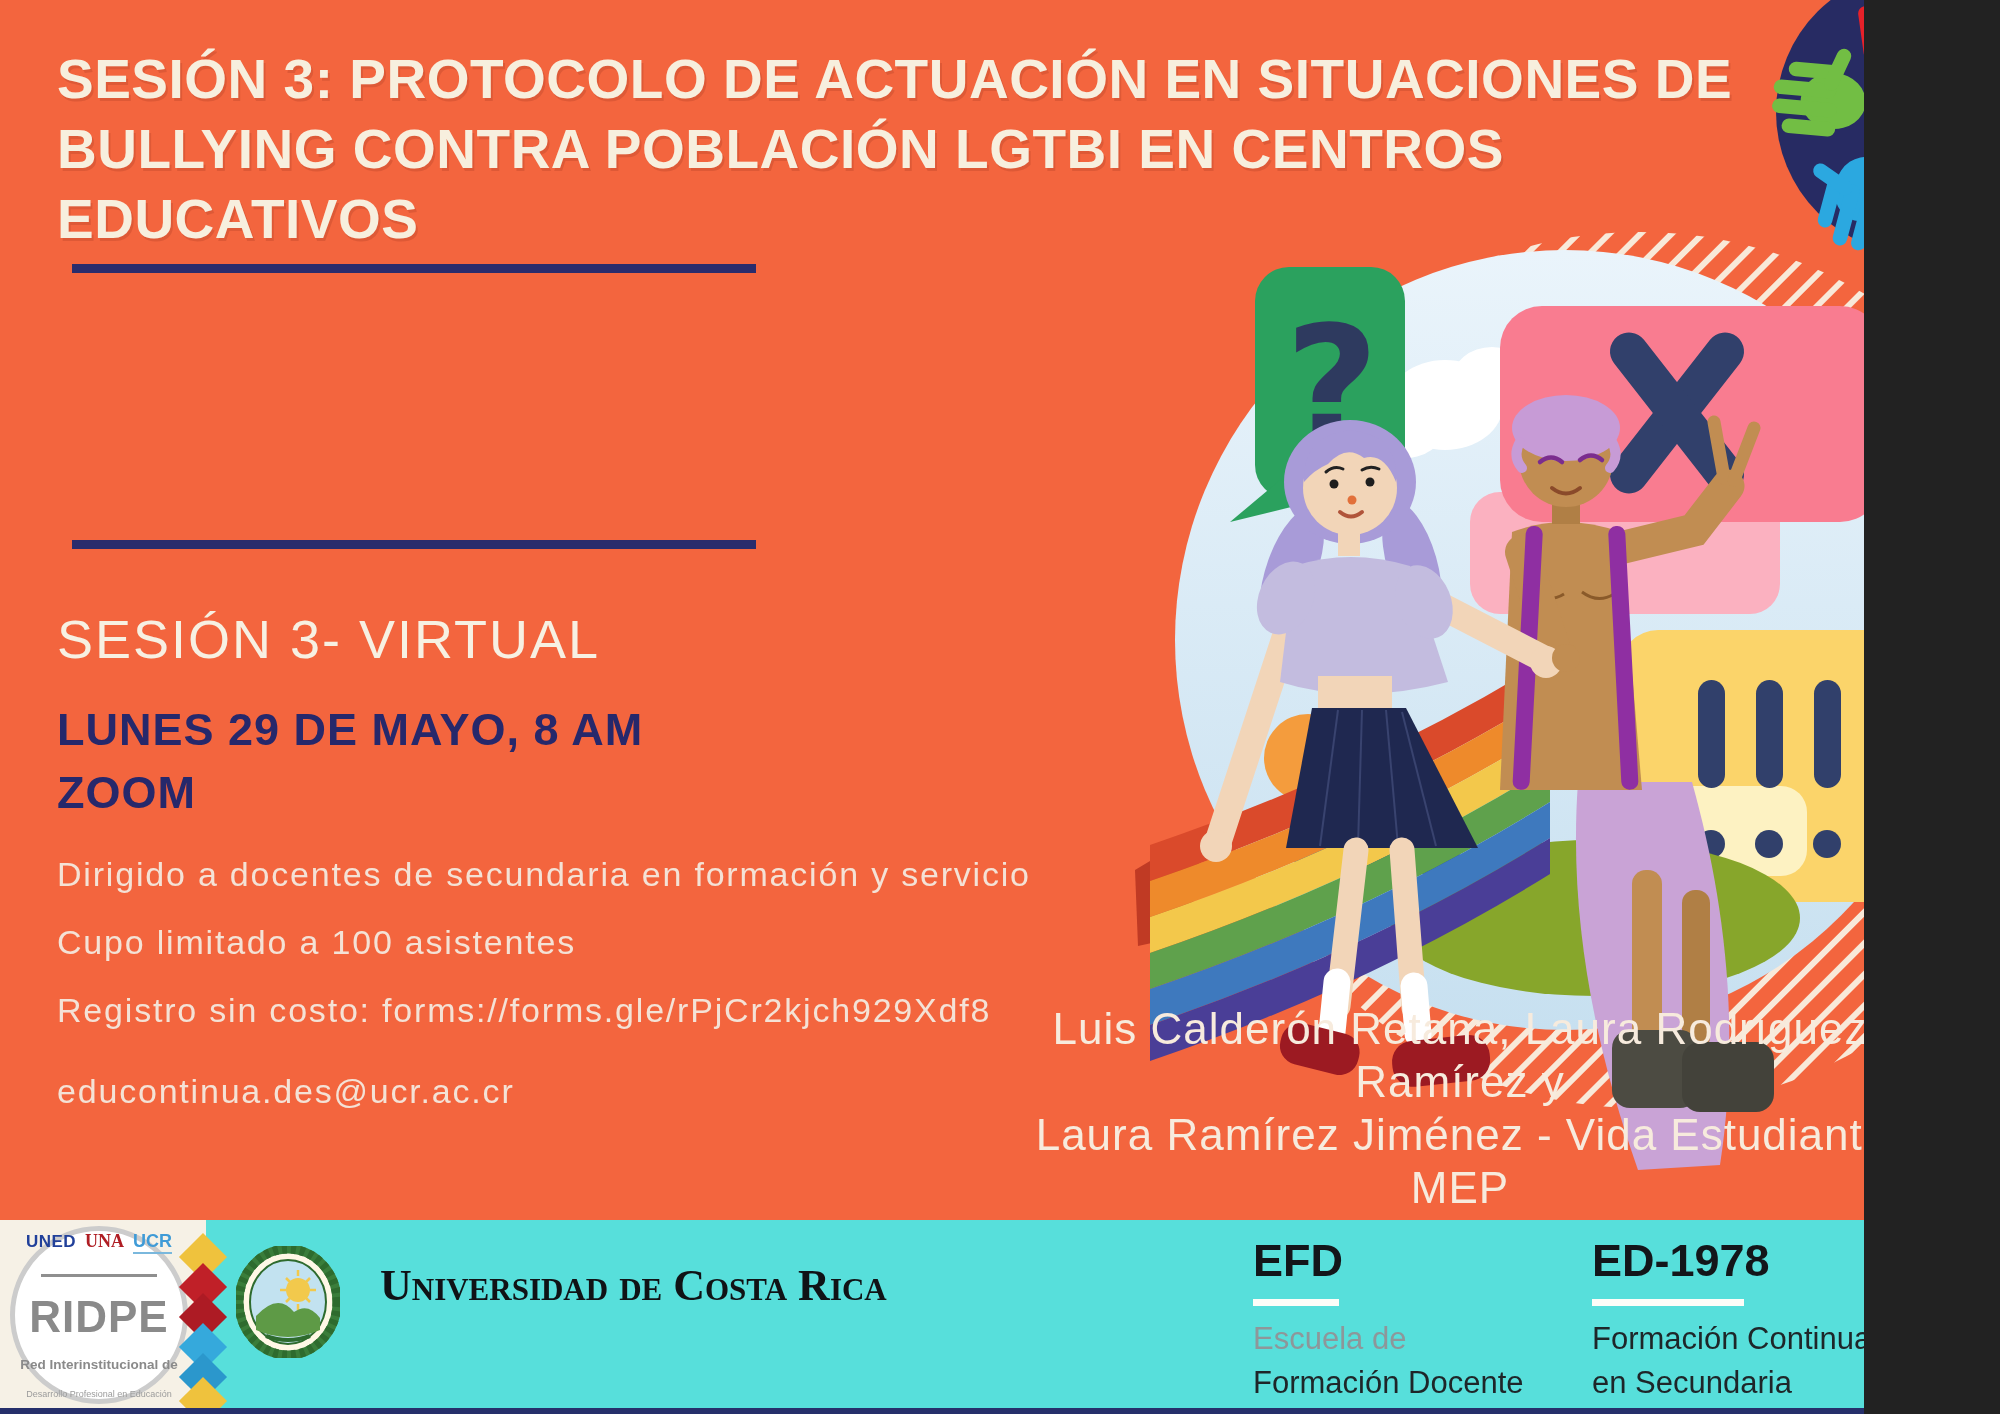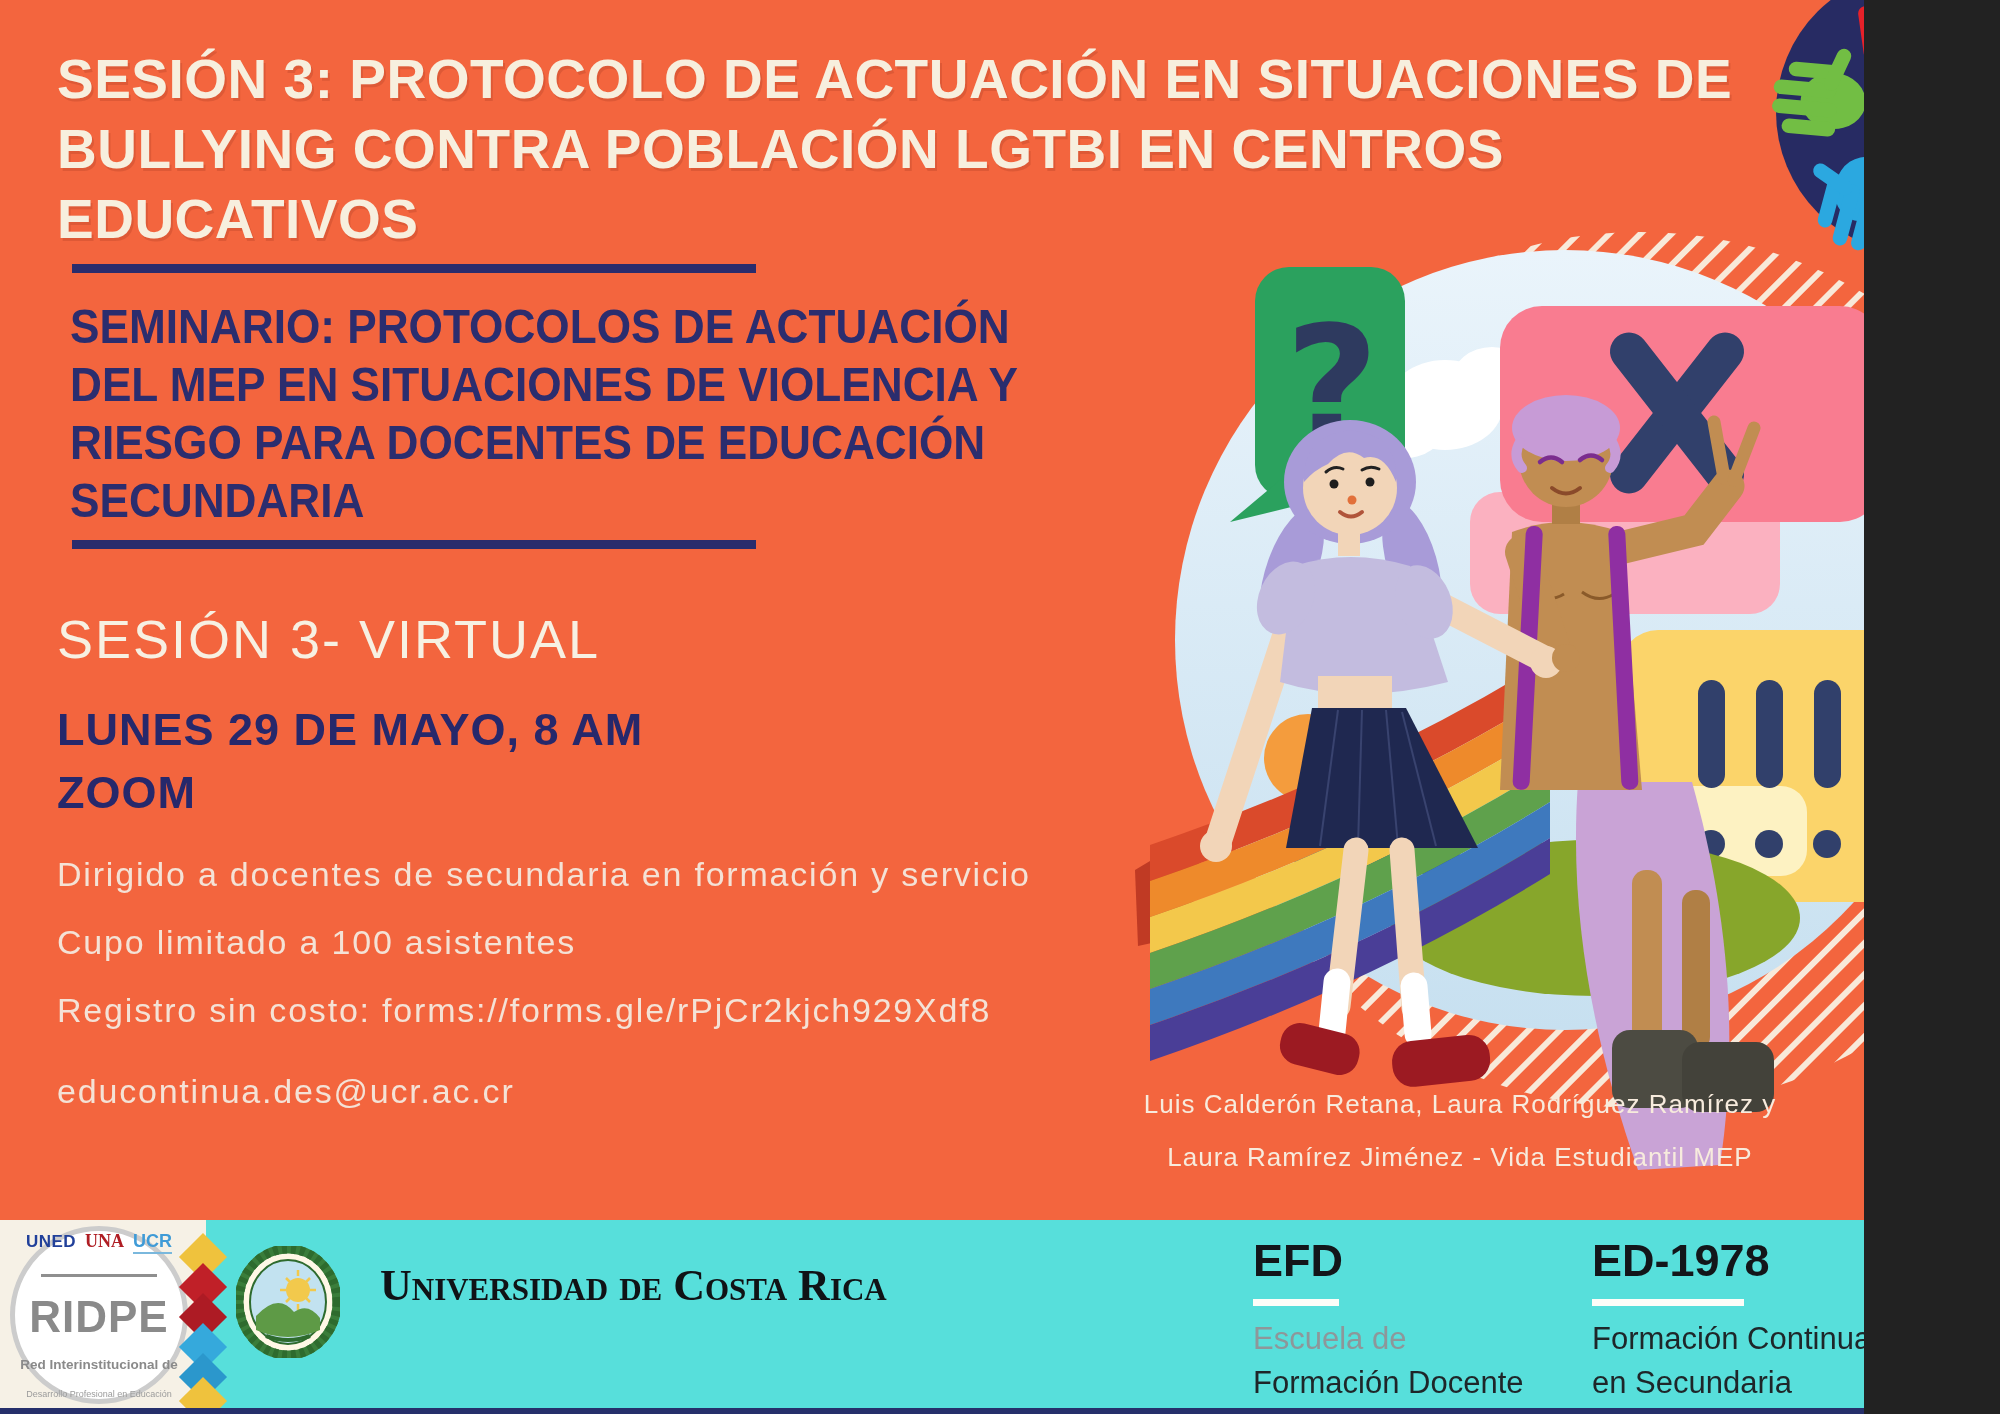--- a/index.html
+++ b/index.html
@@ -17,22 +17,22 @@
     font-weight:700;font-size:48px;line-height:58px;}
   .seminar .ln{display:block;transform:scaleX(.92);transform-origin:left top;}
   .session-label{position:absolute;left:57px;top:608px;z-index:3;color:#F7F0E2;
     font-size:54px;font-weight:400;letter-spacing:2px;}
   .datetime{position:absolute;left:57px;top:698px;z-index:3;color:#26286B;
     font-size:45px;font-weight:700;line-height:63px;letter-spacing:1px;}
   .details{position:absolute;left:57px;top:840px;z-index:3;color:#F4E2D6;
     font-size:34px;line-height:68px;letter-spacing:1.8px;font-weight:400;}
   .email{position:absolute;left:57px;top:1072px;z-index:3;color:#F4E2D6;
     font-size:34px;letter-spacing:1.8px;}
-  .presenters{position:absolute;left:1005px;top:1078px;width:910px;z-index:6;
-    text-align:center;color:#F7EBDD;font-size:26px;line-height:53px;letter-spacing:1px;}
+  .presenters{position:absolute;left:1005px;top:1002px;width:910px;z-index:6;
+    text-align:center;color:#F7EBDD;font-size:44px;line-height:53px;letter-spacing:1px;}
   
   .illu{position:absolute;left:1080px;top:230px;z-index:2;}
   .hands{position:absolute;left:1730px;top:0;z-index:5;}
   
   .footer{position:absolute;left:0;bottom:0;width:2000px;height:194px;background:#57DFDB;z-index:8;}
   .navy-strip{position:absolute;left:0;bottom:0;width:100%;height:6px;background:#262F6B;z-index:12;}
   .ridpe-panel{position:absolute;left:0;top:0;width:206px;height:188px;background:#F6F1E6;z-index:9;}
   .ridpe-circle{position:absolute;left:10px;top:6px;width:168px;height:168px;background:#FFFFFF;
     border:5px solid #CCCCCC;border-radius:50%;display:flex;flex-direction:column;
     align-items:center;justify-content:space-between;text-align:center;}
@@ -63,26 +63,20 @@
 
 <div class="flyer">
 
   <div class="title">
     <div>SESIÓN 3: PROTOCOLO DE ACTUACIÓN EN SITUACIONES DE</div>
     <div>BULLYING CONTRA POBLACIÓN LGTBI EN CENTROS EDUCATIVOS</div>
   </div>
 
   <div class="divider div1"></div>
 
-  <div class="seminar">
-    <span class="ln">SEMINARIO: PROTOCOLOS DE ACTUACIÓN</span>
-    <span class="ln">DEL MEP EN SITUACIONES DE VIOLENCIA Y</span>
-    <span class="ln">RIESGO PARA DOCENTES DE EDUCACIÓN</span>
-    <span class="ln">SECUNDARIA</span>
-  </div>
 
   <div class="divider div2"></div>
 
   <div class="session-label">SESIÓN 3- VIRTUAL</div>
 
   <div class="datetime">
     <div>LUNES 29 DE MAYO, 8 AM</div>
     <div>ZOOM</div>
   </div>
 

